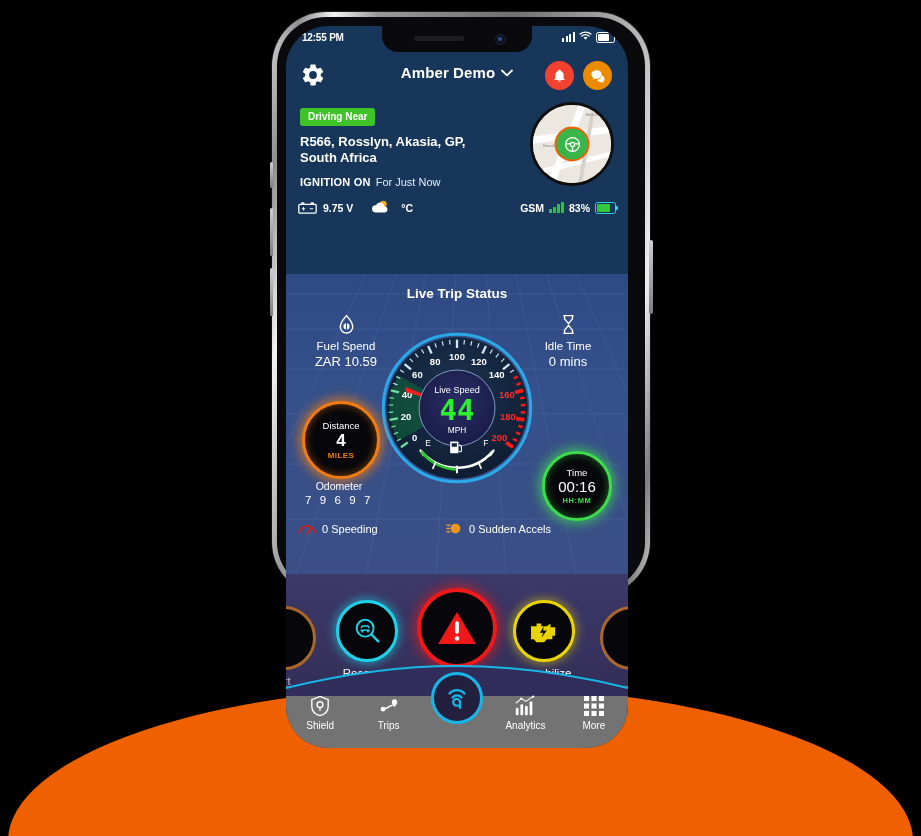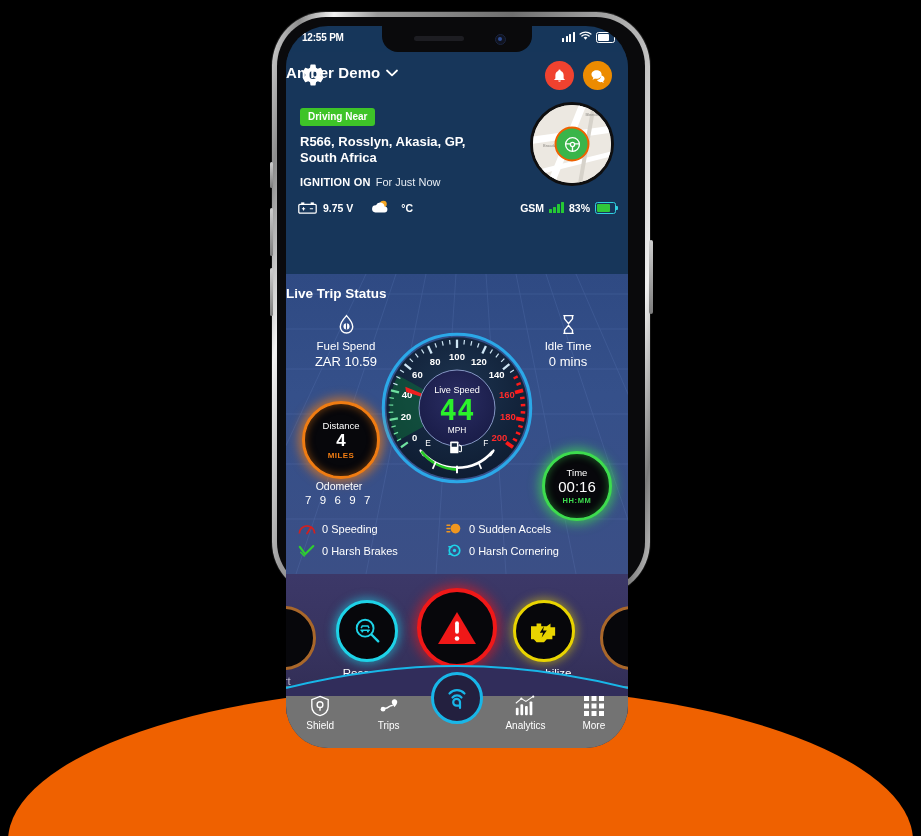--- a/index.html
+++ b/index.html
@@ -47,21 +47,21 @@
   #status-right{position:absolute;right:13px;top:5px;display:flex;align-items:center;gap:4px;}
   .bars{display:flex;align-items:flex-end;gap:1.4px;height:10px;}
   .bars i{display:block;width:2.2px;background:#fff;border-radius:.5px;}
   .batt{width:17px;height:9px;border:1px solid #fff;border-radius:2.5px;position:relative;}
   .batt::after{content:"";position:absolute;right:-3px;top:2.5px;width:1.6px;height:3px;background:#fff;border-radius:0 1px 1px 0;}
   .batt i{position:absolute;left:1px;top:1px;bottom:1px;width:11px;background:#fff;border-radius:1px;}
   
   #header{position:absolute;left:0;top:26px;width:100%;height:222px;background:#17365a;overflow:hidden;}
   #topbar{position:relative;height:48px;}
   #gear-btn{position:absolute;left:14px;top:10px;width:26px;height:26px;}
-  #title-wrap{position:absolute;left:0;right:0;top:12px;}
+  #title-wrap{position:absolute;left:0;right:0;top:12px;text-align:center;}
   #app-title{color:#fff;font-size:15px;font-weight:bold;letter-spacing:.1px;}
   #title-chev{display:inline-block;margin-left:6px;color:#fff;font-size:12px;font-weight:bold;transform:translateY(-1px);}
   .round-btn{position:absolute;top:9px;width:29px;height:29px;border-radius:50%;display:flex;align-items:center;justify-content:center;}
   #bell-btn{right:54px;background:#f0422f;}
   #chat-btn{right:16px;background:#ec8b00;}
   
   #badge-driving{
     position:absolute;left:14px;top:56px;background:#3ec428;color:#fff;
     font-size:10px;font-weight:bold;padding:3px 8px 4px;border-radius:3px;
   }
@@ -89,21 +89,21 @@
     position:absolute;left:50%;top:50%;transform:translate(-50%,-50%);
     width:31px;height:31px;border-radius:50%;background:#3ab54a;border:2.5px solid #ef6100;
     display:flex;align-items:center;justify-content:center;
   }
   
   #trip-panel{
     position:absolute;left:0;top:248px;width:100%;height:300px;overflow:hidden;
     background:linear-gradient(180deg,#2f4a83 0%,#35508a 40%,#3b4f86 100%);
   }
   #trip-grid{position:absolute;left:0;top:0;width:100%;height:100%;opacity:.4;}
-  #trip-title{position:absolute;left:0;right:0;top:12px;text-align:left;color:#fff;font-size:13.5px;font-weight:bold;}
+  #trip-title{position:absolute;left:0;right:0;top:12px;text-align:center;color:#fff;font-size:13.5px;font-weight:bold;}
   .side-stat{position:absolute;text-align:center;color:#fff;}
   #fuel-stat{left:14px;top:40px;width:92px;}
   #idle-stat{right:14px;top:40px;width:92px;}
   .side-stat .ico{height:22px;margin-bottom:3px;}
   .side-stat .lab{font-size:11.5px;line-height:14px;}
   .side-stat .val{font-size:13px;line-height:16px;margin-top:1px;}
   
   #speedo{position:absolute;left:50%;top:58px;transform:translateX(-50%);width:152px;height:152px;}
   
   #distance-gauge{
@@ -475,41 +475,20 @@
             <div class="ev">
               <span class="eico">
                 <svg width="17" height="15" viewBox="0 0 18 16">
                     <circle cx="10" cy="8" r="5.2" fill="#f0961e"></circle>
                     <path d="M1 4.5h3M1 8h3M1 11.5h3" stroke="#f0961e" stroke-width="1.6" stroke-linecap="round"></path>
                   </svg>
               </span>
               <span>0 Sudden Accels</span>
             </div>
           </div>
-          <div class="ev-row">
-            <div class="ev">
-              <span class="eico">
-                <svg width="18" height="14" viewBox="0 0 20 15">
-                    <path d="M2 3 L8 11 L17 2" stroke="#2ed02e" stroke-width="2.4" fill="none" stroke-linecap="round"></path>
-                    <path d="M3 9 L7 13" stroke="#2ed02e" stroke-width="1.6" stroke-linecap="round"></path>
-                  </svg>
-              </span>
-              <span>0 Harsh Brakes</span>
-            </div>
-            <div class="ev">
-              <span class="eico">
-                <svg width="17" height="15" viewBox="0 0 18 16">
-                    <circle cx="9" cy="8" r="5.6" fill="none" stroke="#1ed3e8" stroke-width="1.8"></circle>
-                    <circle cx="9" cy="8" r="1.8" fill="#1ed3e8"></circle>
-                    <path d="M3 4h3.2M3 12h3.2" stroke="#1ed3e8" stroke-width="1.6" stroke-linecap="round"></path>
-                  </svg>
-              </span>
-              <span>0  Harsh Cornering</span>
-            </div>
-          </div>
         </div>
       </div>
 
       <div id="actions">
         <div class="act" id="act-edge-left">
           <div class="circ"></div>
           <div class="lbl">ort</div>
         </div>
 
         <div class="act" id="act-recovery">

